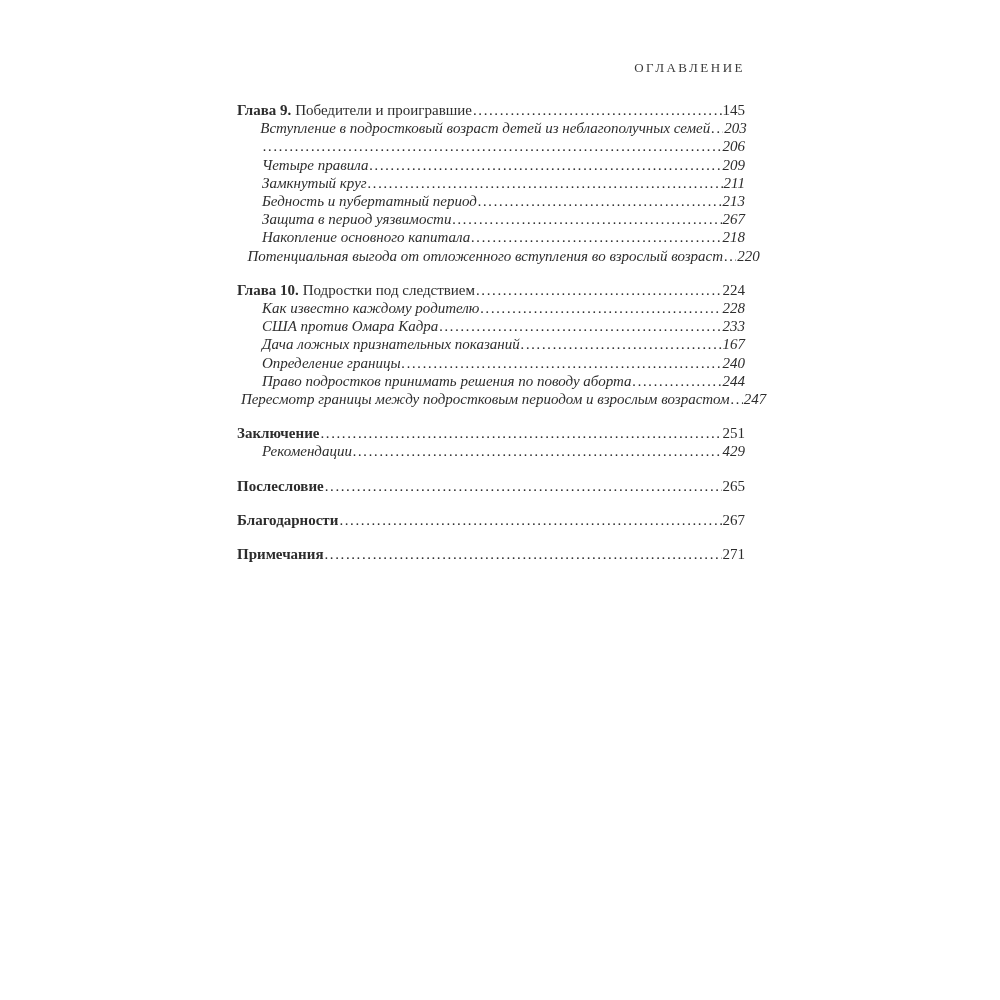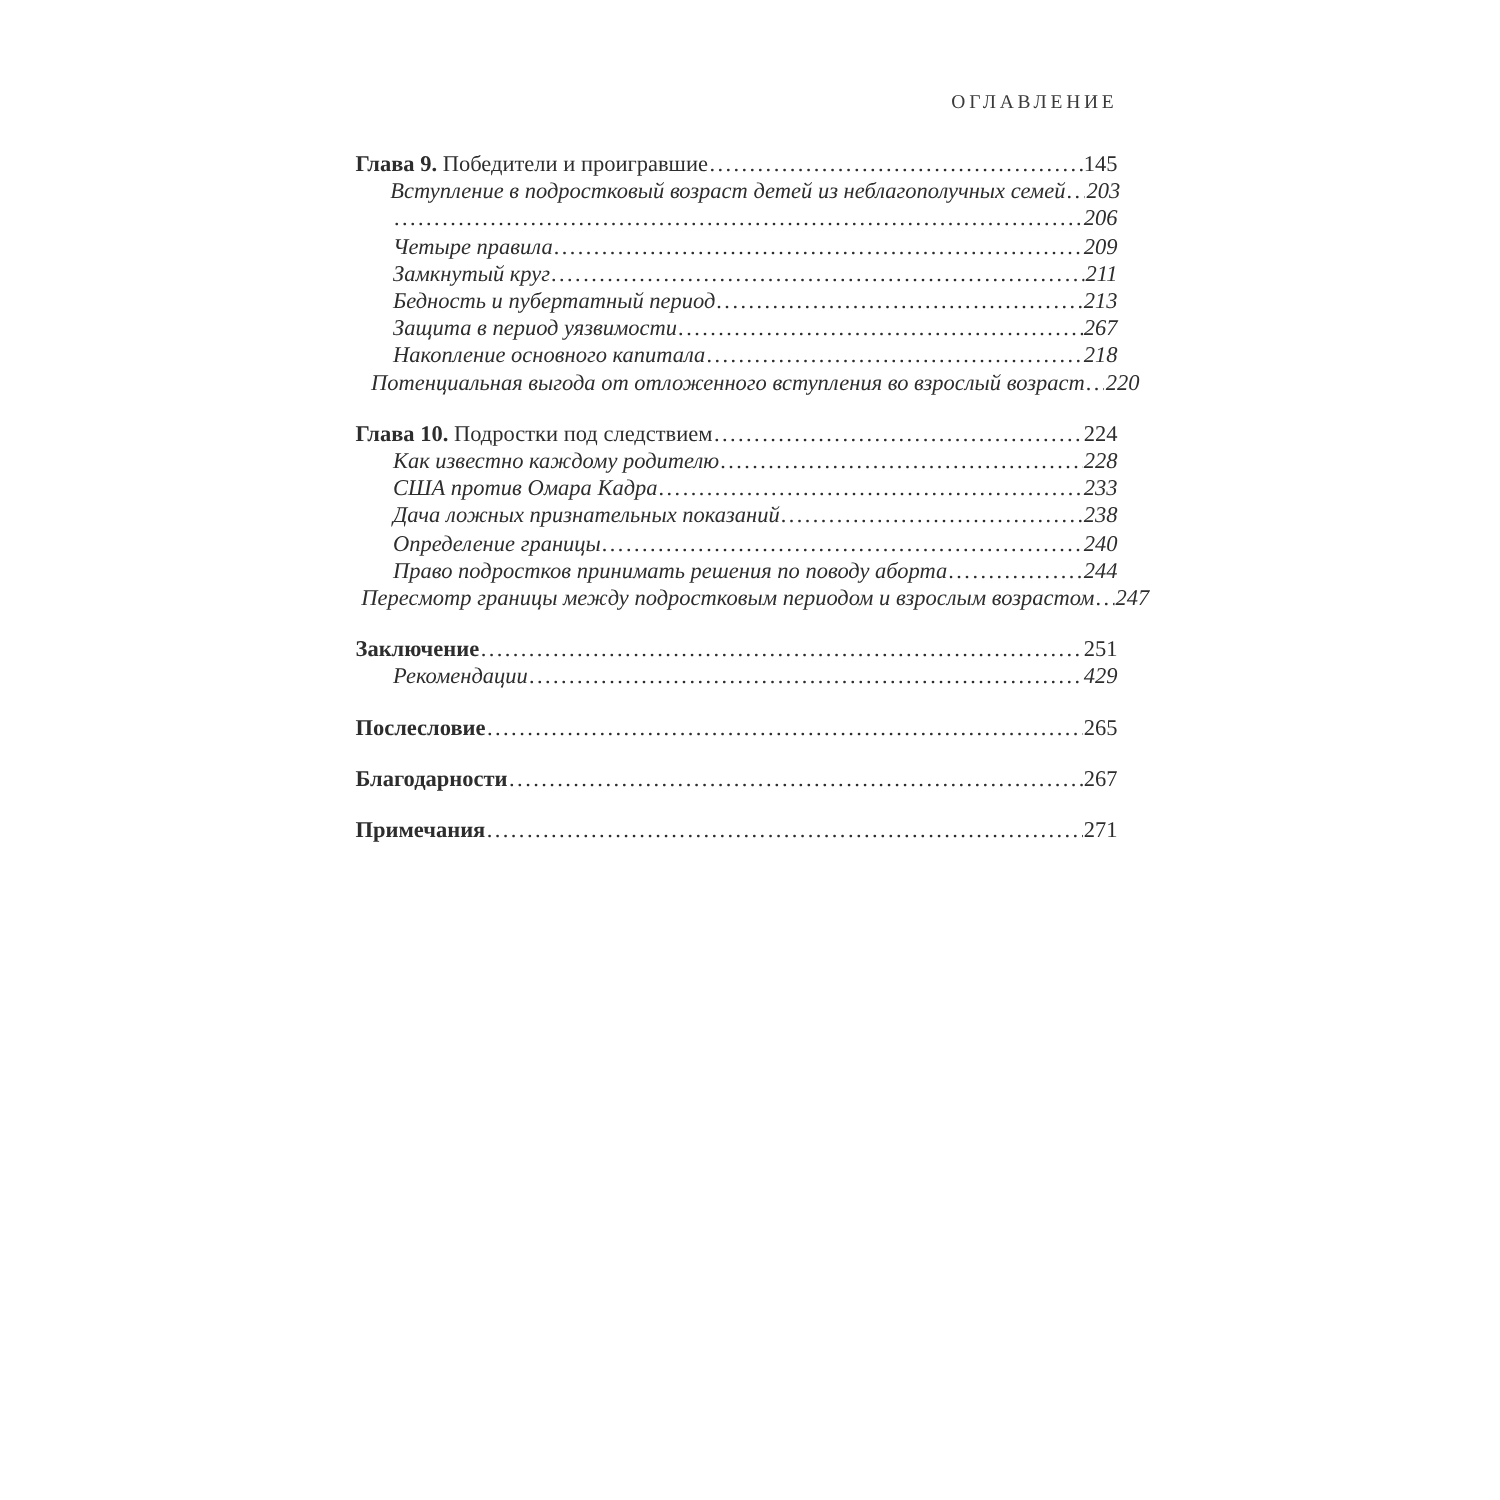--- a/index.html
+++ b/index.html
@@ -132,21 +132,21 @@
             <span class="pagenum">228</span>
           </div>
           <div class="row indent">
             <span class="label">США против Омара Кадра</span>
             <span class="dots"></span>
             <span class="pagenum">233</span>
           </div>
           <div class="row indent">
             <span class="label">Дача ложных признательных показаний</span>
             <span class="dots"></span>
-            <span class="pagenum">238</span>
+            <span class="pagenum">167</span>
           </div>
           <div class="row indent">
             <span class="label">Определение границы</span>
             <span class="dots"></span>
             <span class="pagenum">240</span>
           </div>
           <div class="row indent">
             <span class="label">Право подростков принимать решения по поводу аборта</span>
             <span class="dots"></span>
             <span class="pagenum">244</span>

